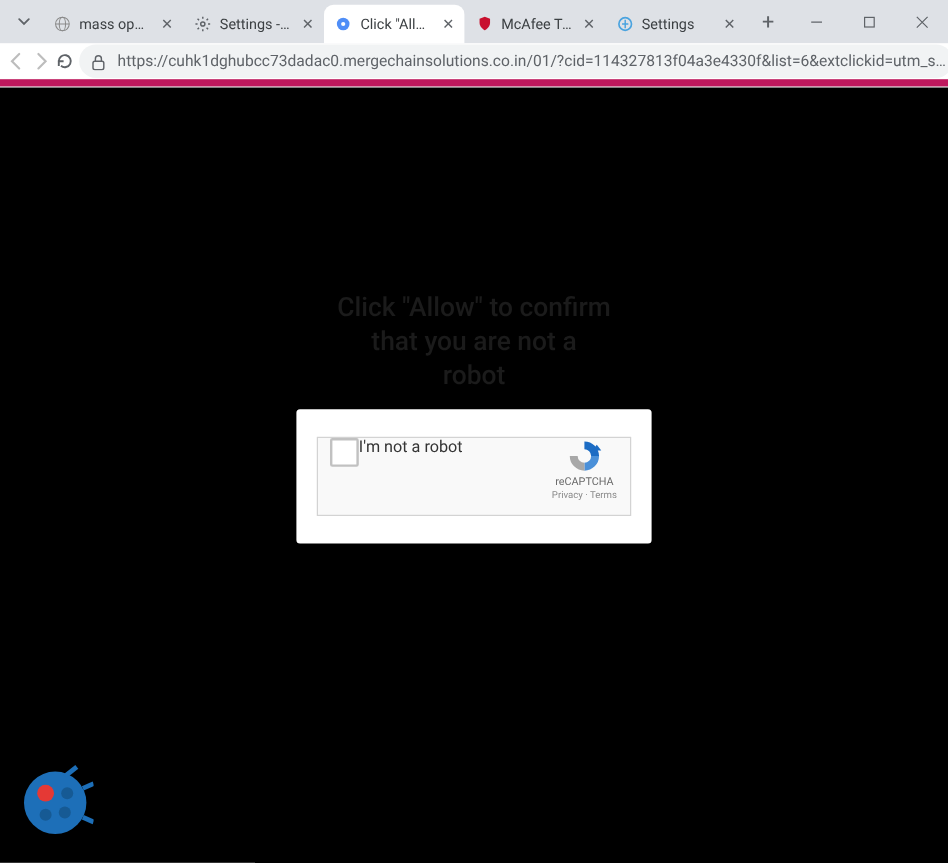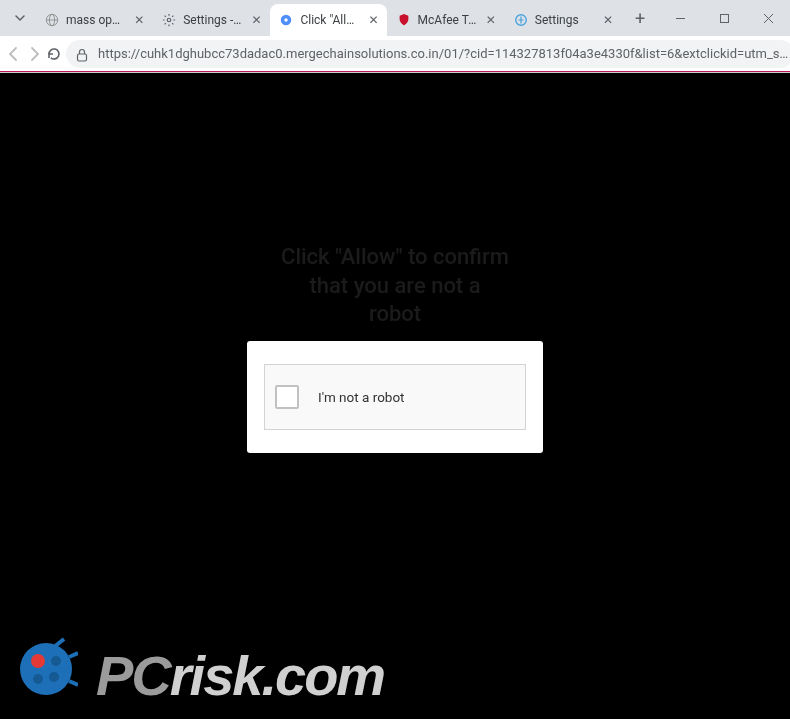--- a/index.html
+++ b/index.html
@@ -76,21 +76,21 @@
       color: #5f6368; cursor: pointer;
     }
     
     .toolbar {
       height: 36px;
       background: #fff;
       display: flex;
       align-items: center;
       padding: 0 6px;
       gap: 4px;
-      border-bottom: 1px solid #be185d;
+      border-bottom: 6px solid #be185d;
     }
     .tool-btn {
       width: 28px; height: 28px;
       display: flex; align-items: center; justify-content: center;
       color: #5f6368; border-radius: 50%; cursor: pointer;
     }
     .tool-btn.disabled { color: #bdbdbd; }
     .omnibox {
       flex: 1 1 auto;
       height: 28px;
@@ -137,23 +137,23 @@
       background: #fff;
       border-radius: 3px;
       box-shadow: 0 2px 6px rgba(0,0,0,.3);
       padding: 16px;
       display: flex; align-items: center; justify-content: center;
     }
     .captcha {
       width: 262px; height: 66px;
       background: #f9f9f9;
       border: 1px solid #d3d3d3;
-      display: flex; align-items: center;
+      display: flex; 
       padding: 0 10px;
-      gap: 19px;
+      gap: 0;
     }
     .captcha .box {
       width: 24px; height: 24px;
       border: 2px solid #c1c1c1;
       border-radius: 2px;
       background: #fff;
       flex: 0 0 24px;
       cursor: pointer;
     }
     .captcha .label {
@@ -305,33 +305,40 @@
 
 <div class="page">
   <div class="hint">Click "Allow" to confirm
 that you are not a
 robot</div>
 
   <div class="card">
     <div class="captcha">
       <div class="box"></div>
       <div class="label">I'm not a robot</div>
+      <div class="brand">
+        <svg width="30" height="30" viewBox="0 0 32 32">
+          <path d="M16 3 A13 13 0 0 1 29 16 L22 16 A6 6 0 0 0 16 10 Z" fill="#1c6cc4"></path>
+          <path d="M29 16 A13 13 0 0 1 16 29 L16 22 A6 6 0 0 0 22 16 Z" fill="#4a90d9"></path>
+          <path d="M16 29 A13 13 0 0 1 3 16 L10 16 A6 6 0 0 0 16 22 Z" fill="#a8a8a8"></path>
+          <polygon points="27,6 31,11 23,11" fill="#1c6cc4"></polygon>
+        </svg>
+        <div class="name">reCAPTCHA</div>
+        <div>Privacy · Terms</div>
+      </div>
     </div>
   </div>
 
   <div class="watermark">
     <span class="bug">
       <svg width="64" height="64" viewBox="0 0 64 64">
         <circle cx="32" cy="32" r="26" fill="#1d6fb8"></circle>
         <circle cx="24" cy="24" r="7" fill="#e53935"></circle>
         <circle cx="42" cy="24" r="5" fill="#165a94"></circle>
         <circle cx="24" cy="42" r="5" fill="#165a94"></circle>
         <circle cx="40" cy="40" r="5" fill="#165a94"></circle>
         <line x1="40" y1="10" x2="50" y2="2" stroke="#1d6fb8" stroke-width="4"></line>
         <line x1="55" y1="20" x2="64" y2="16" stroke="#1d6fb8" stroke-width="4"></line>
         <line x1="55" y1="44" x2="64" y2="48" stroke="#1d6fb8" stroke-width="4"></line>
       </svg>
     </span>
-    <span class="txt">
-      <span class="dim">PC</span><span>risk.com</span>
-    </span>
   </div>
 </div>
 
 </body></html>

